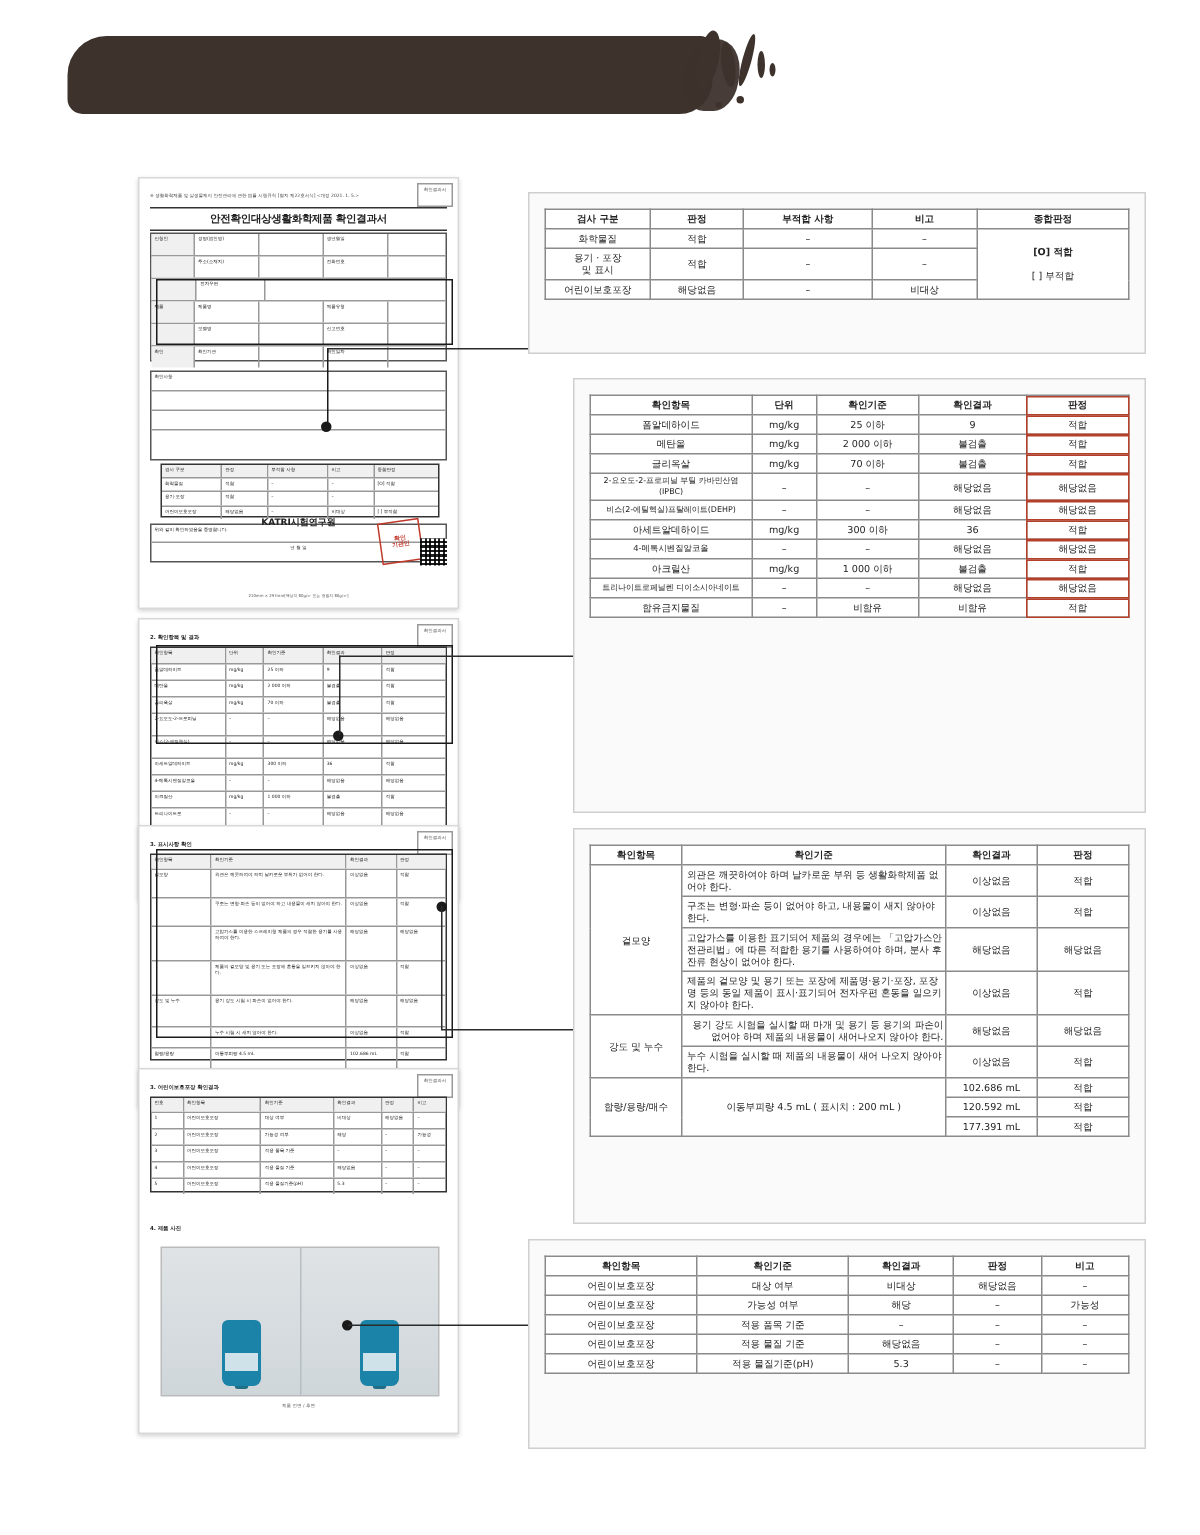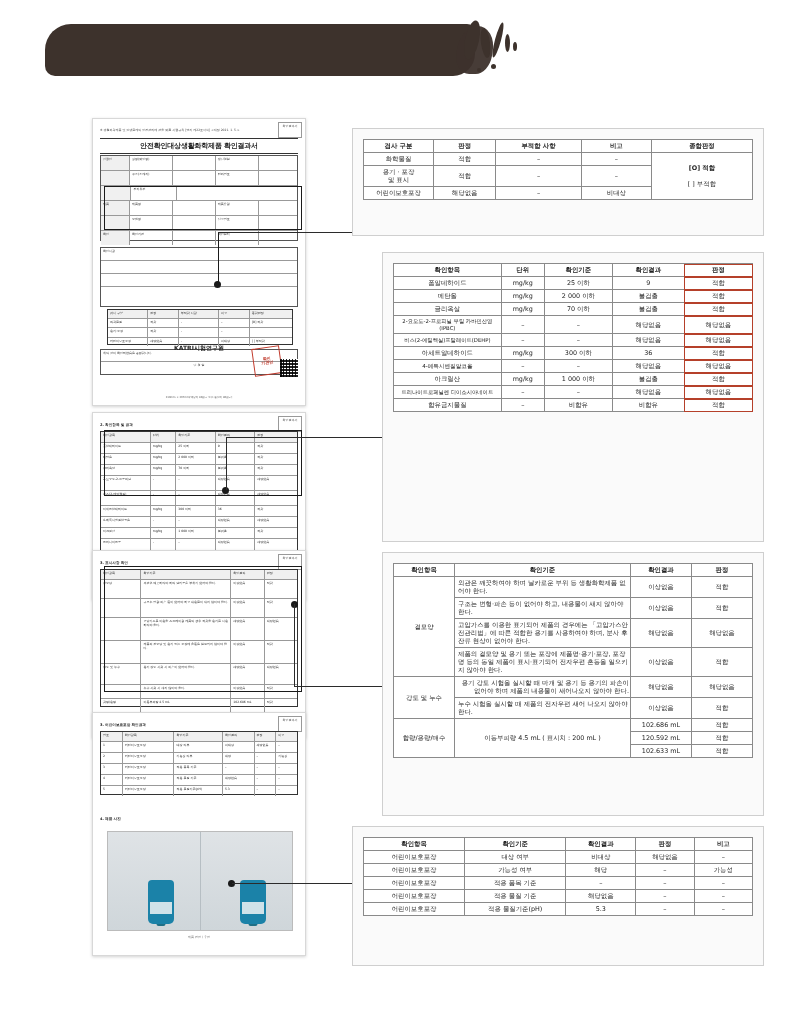--- a/index.html
+++ b/index.html
@@ -647,36 +647,36 @@
       <td>이상없음</td>
       <td>적합</td>
     </tr>
     <tr>
       <td rowspan="2">강도 및 누수</td>
       <td class="lft" style="text-align:right;margin-left:32px;">용기 강도 시험을 실시할 때 마개 및 용기 등 용기의 파손이 없어야 하며 제품의 내용물이 새어나오지 않아야 한다.</td>
       <td>해당없음</td>
       <td>해당없음</td>
     </tr>
     <tr>
-      <td class="lft" style="text-align:left;">누수 시험을 실시할 때 제품의 전자우편 새어 나오지 않아야 한다.</td>
+      <td class="lft" style="text-align:left;">누수 시험을 실시할 때 제품의 내용물이 새어 나오지 않아야 한다.</td>
       <td>이상없음</td>
       <td>적합</td>
     </tr>
     <tr>
       <td rowspan="3">함량/용량/매수</td>
       <td rowspan="3">이동부피량 4.5 mL ( 표시치 : 200 mL )</td>
       <td>102.686 mL</td>
       <td>적합</td>
     </tr>
     <tr>
       <td>120.592 mL</td>
       <td>적합</td>
     </tr>
     <tr>
-      <td>102.633 mL</td>
+      <td>177.391 mL</td>
       <td>적합</td>
     </tr>
   </tbody>
     </table>
 </div>
 
 <div class="panel" id="panelD">
   <table class="tbl">
     <tbody>
         <tr>

